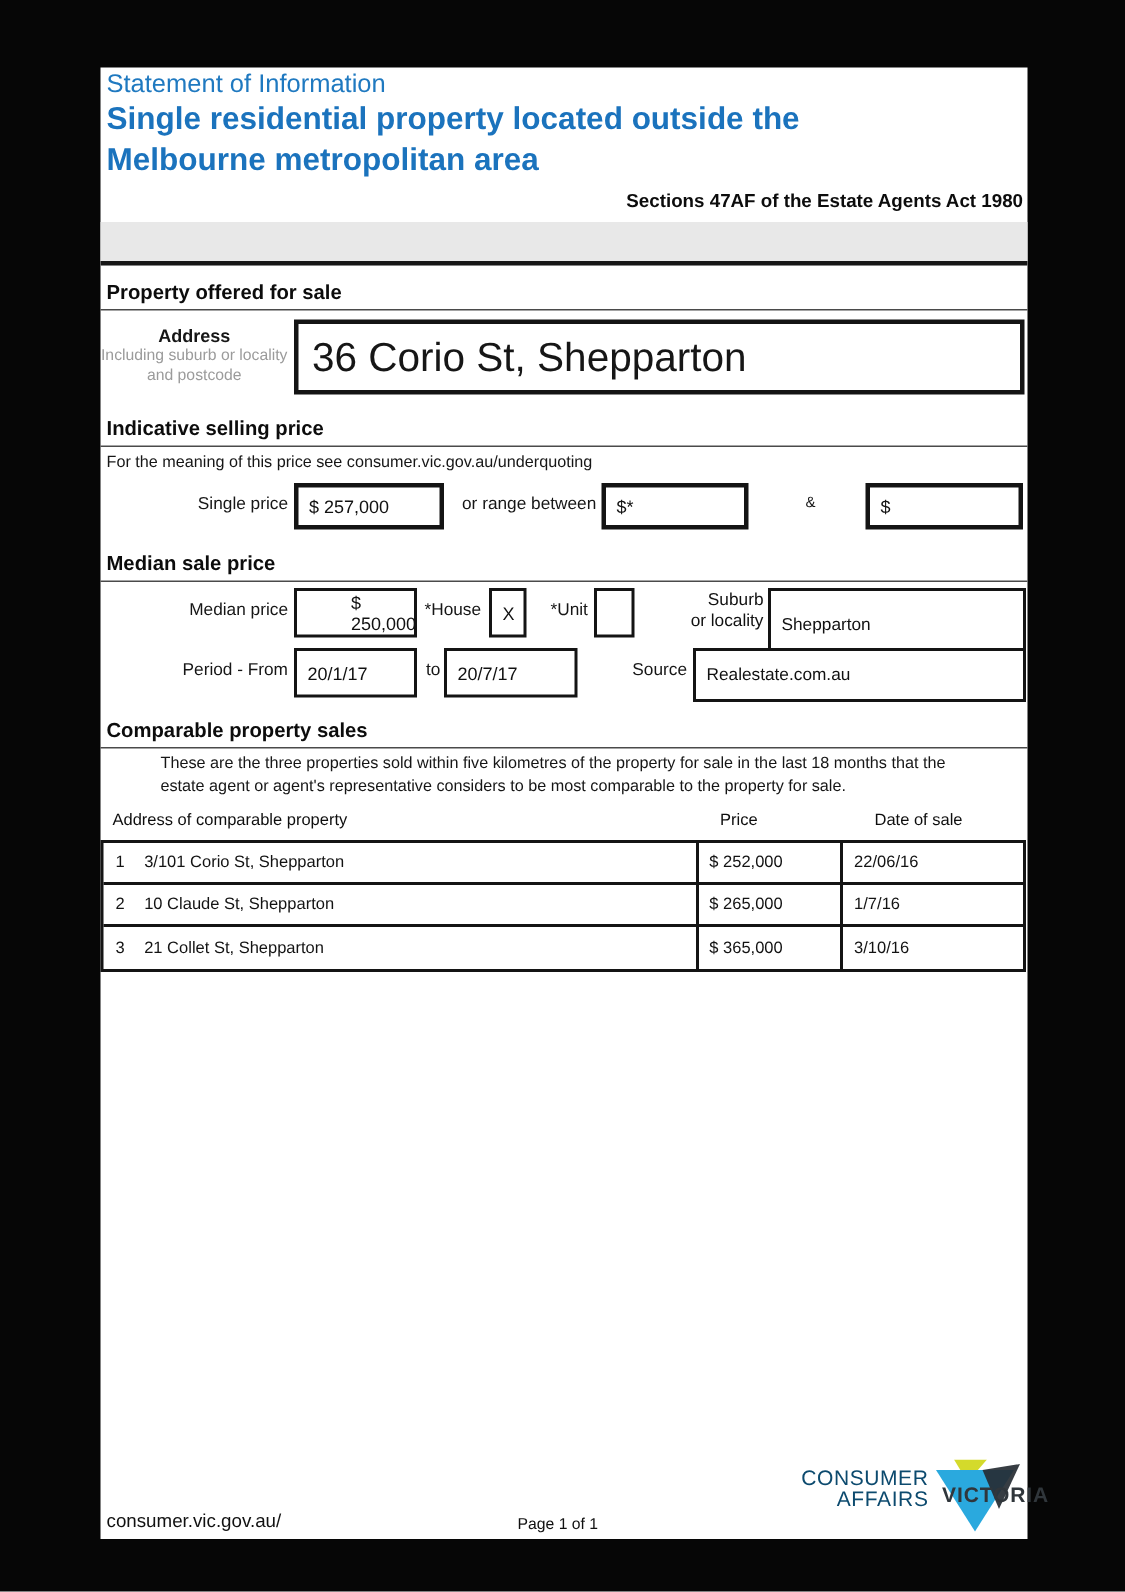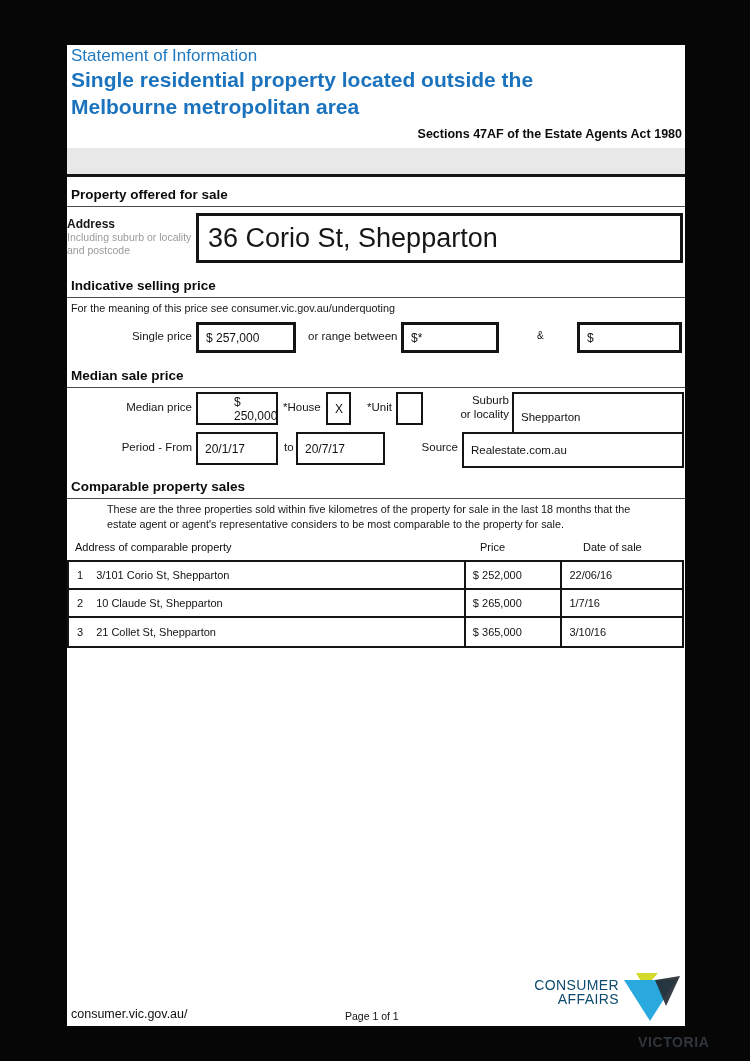--- a/index.html
+++ b/index.html
@@ -50,21 +50,21 @@
   .sublbl { font-size:10.5px; color:#9b9b9b; line-height:1.2; }
 
   .fieldbox {
     position:absolute; border:2px solid #141414; background:#fff;
     font-size:12px; color:#111;
     display:flex; align-items:center; padding-left:7px;
   }
   .thick { border-width:3px; }
 
   
-  .addr-label-block { position:absolute; left:0; top:172px; width:125px; text-align:left; }
+  .addr-label-block { position:absolute; left:0; top:172px; width:125px; text-align:center; }
   .addr-box {
     position:absolute; left:129px; top:168px; width:487px; height:50px;
     border:3px solid #141414; display:flex; align-items:center;
     font-size:27px; padding-left:9px; color:#161616;text-align:right;
   }
   .note { position:absolute; left:4px; top:257px; font-size:10.8px; color:#161616; }
 
   
   .cmp-desc {
     position:absolute; left:40px; top:457px; width:552px;
@@ -86,23 +86,23 @@
   .tc-date  { width:126px; padding-left:7px; border-left:2px solid #141414; }
 
   
   .footer-url  { position:absolute; left:4px;  top:962px; font-size:12.5px; color:#111; }
   .footer-page { position:absolute; left:278px; top:965px; font-size:10.5px; color:#111; }
 
   .cav-logo { position:absolute; right:3px; top:928px; display:flex; align-items:flex-start; }
   .cav-words { text-align:right; font-weight:normal; font-size:14px; line-height:1.02; letter-spacing:0.4px; color:#0c4a6e; padding-top:5px; }
   .cav-emblem { position:relative; width:60px; height:50px; margin-left:3px; overflow:visible; }
   .cav-victoria {
-    position:absolute; left:16px; top:15px;
+    position:absolute; left:6px; top:15px;
     font-weight:bold; font-size:14px; letter-spacing:0.6px;
-    color:#30363b; white-space:nowrap;margin-top:46px;
+    color:#30363b; white-space:nowrap;
   }
 </style>
 </head>
 <body>
 
 <div class="page">
 
   <div class="eyebrow">Statement of Information</div>
   <div class="doc-title">Single residential property located outside the Melbourne metropolitan area</div>
   <div class="act-ref">Sections 47AF of the Estate Agents Act 1980</div>

